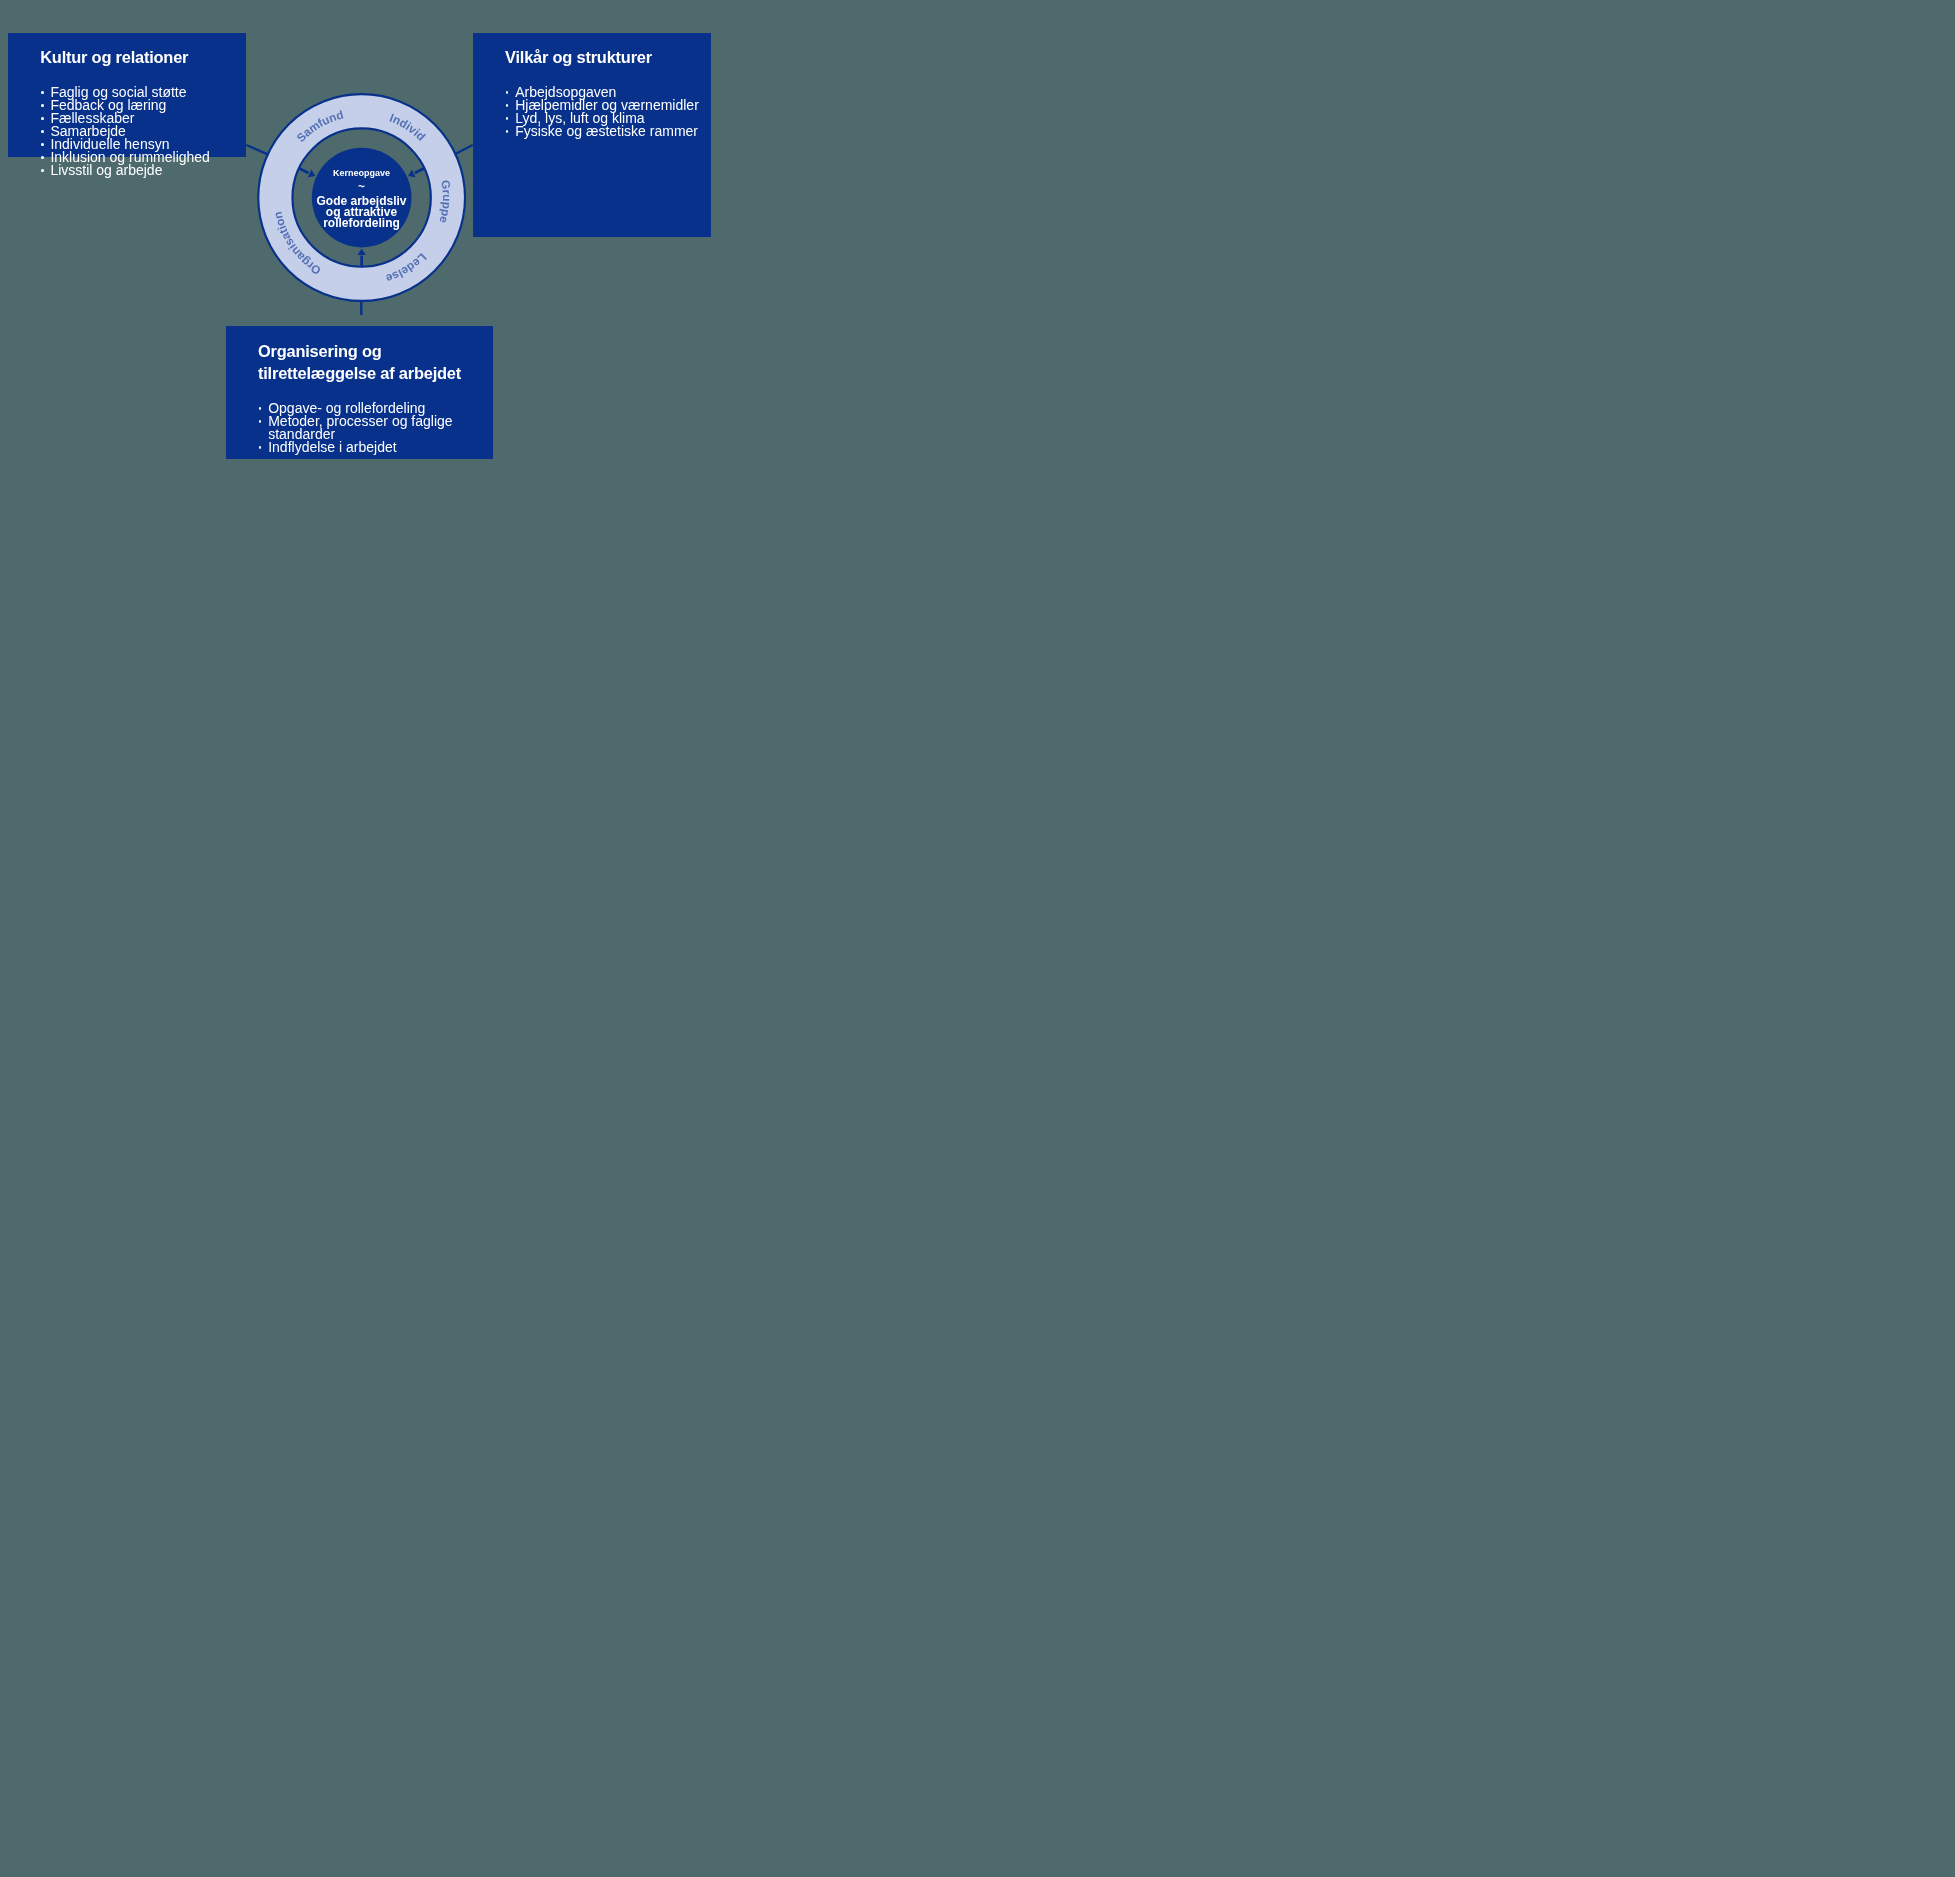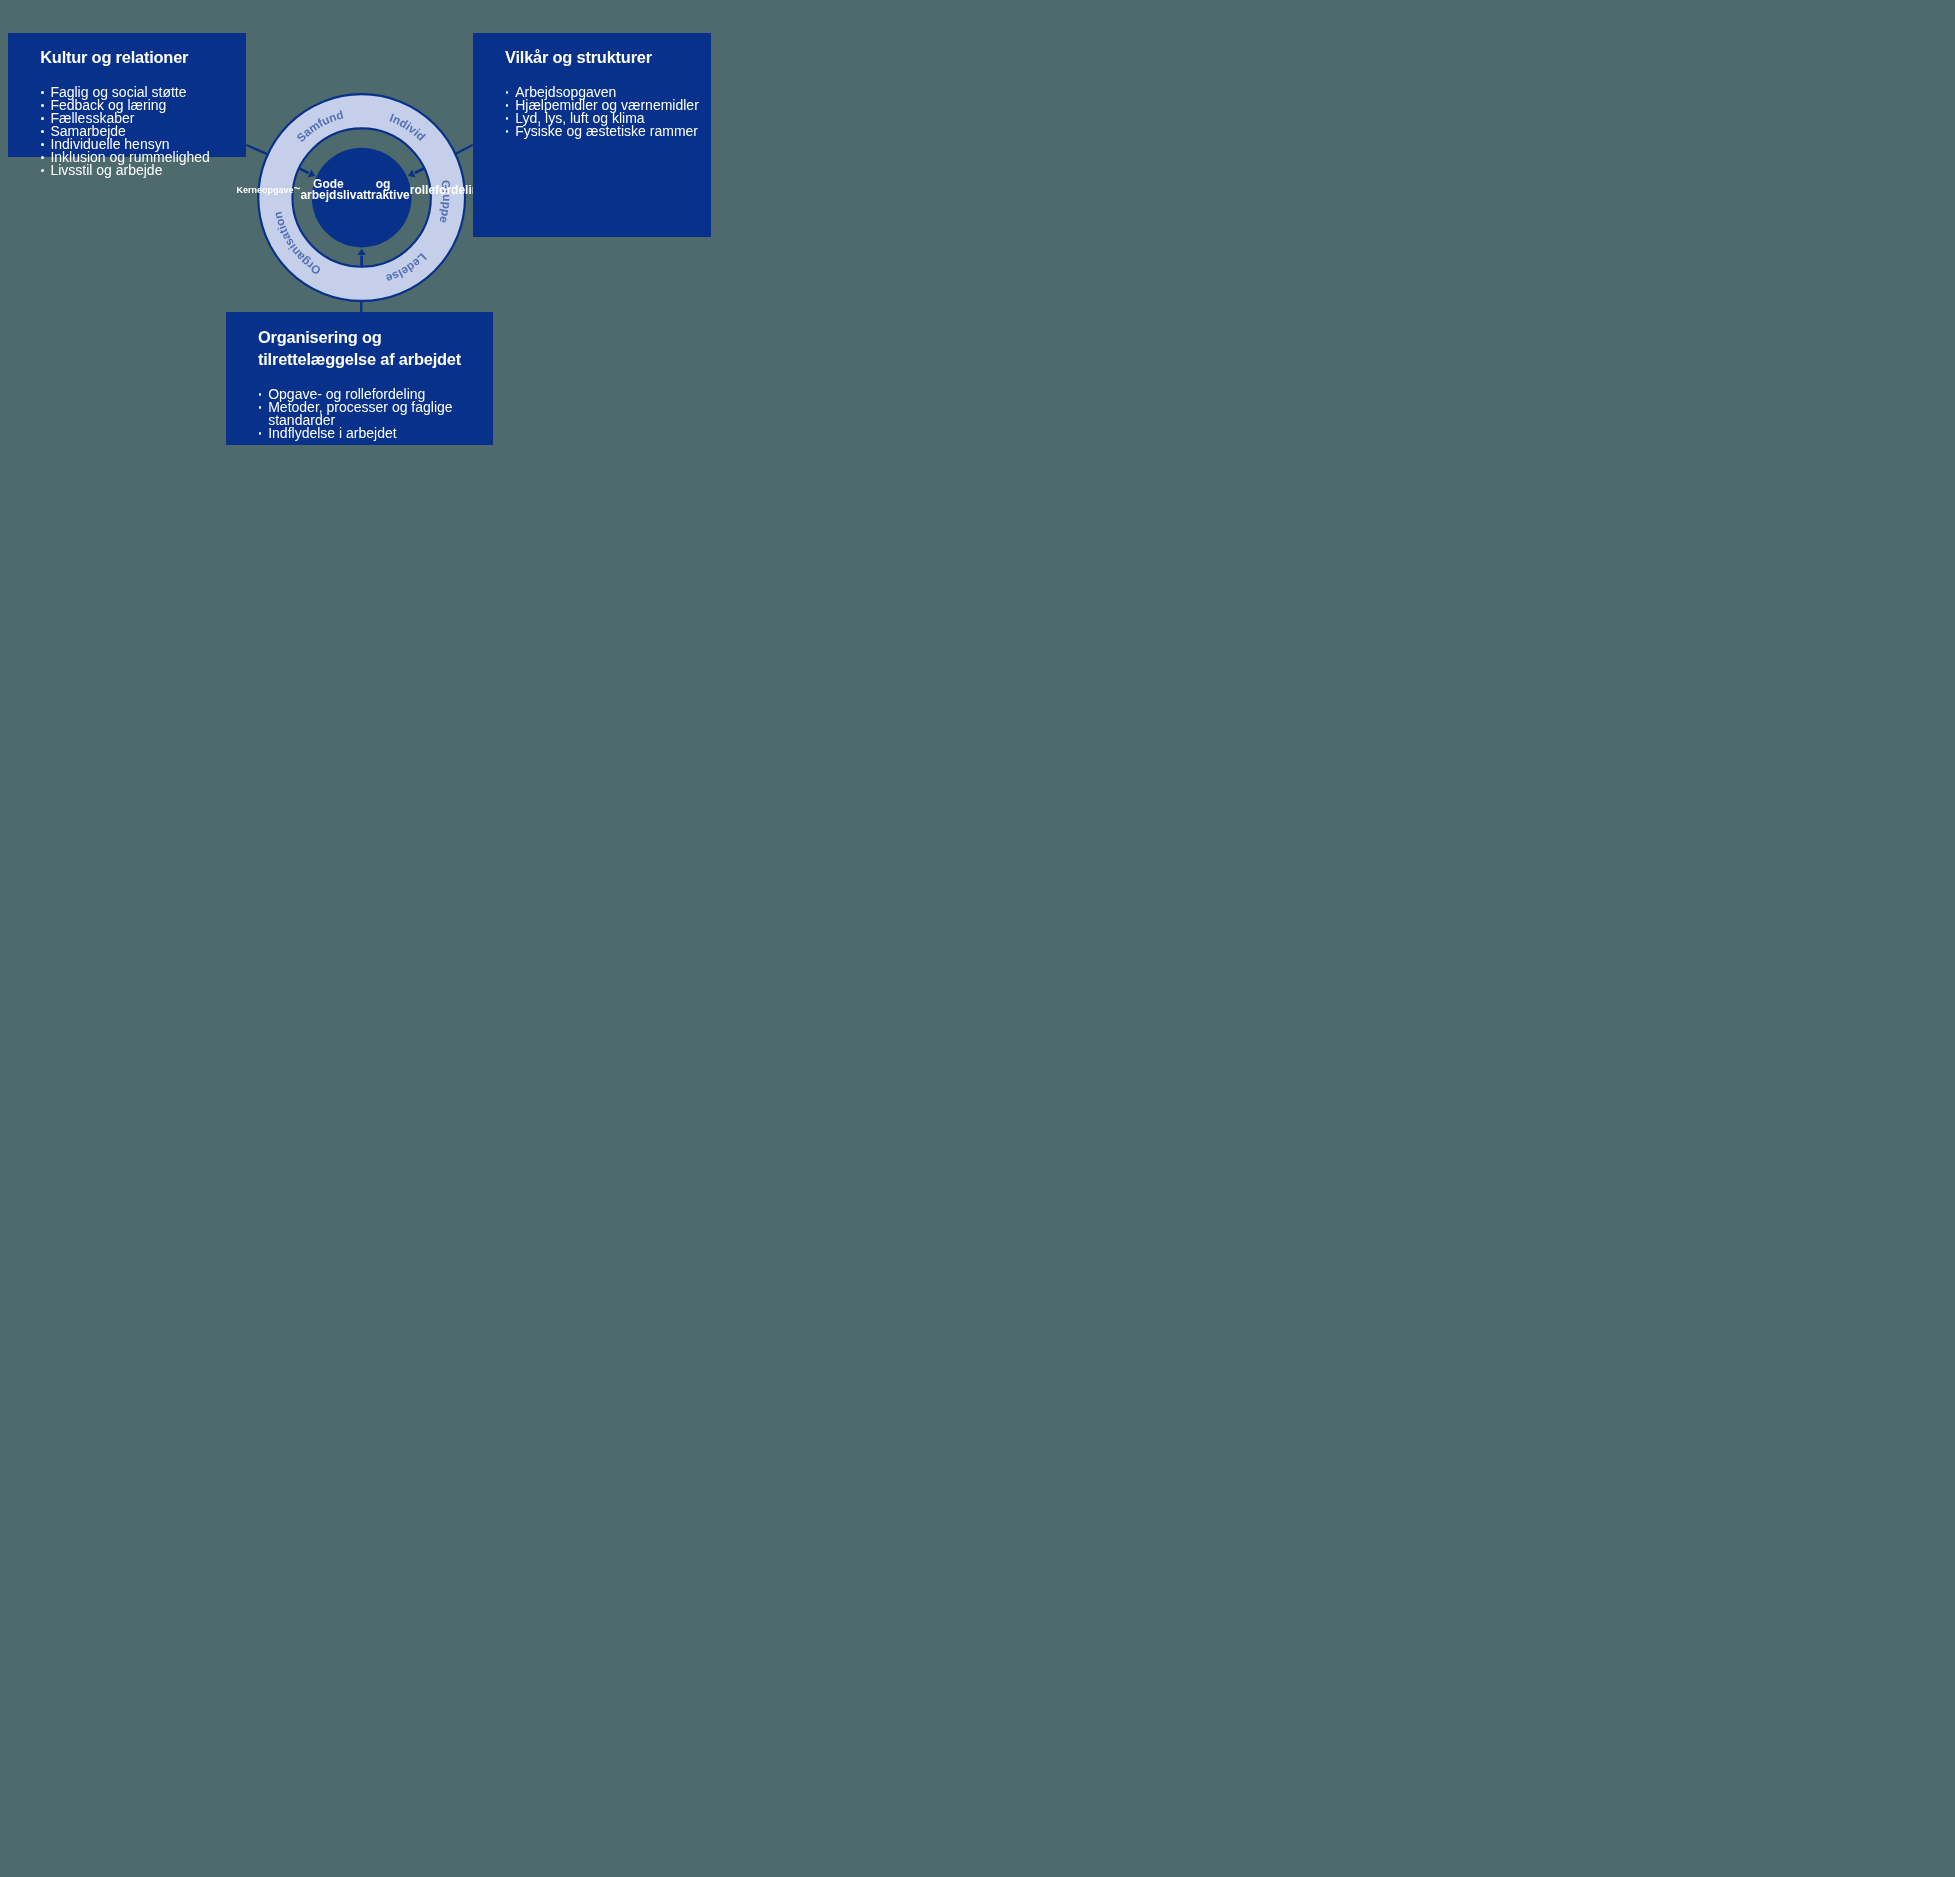--- a/index.html
+++ b/index.html
@@ -16,21 +16,21 @@
   }
   .panel {
     position: absolute;
     background: #07318a;
     color: #ffffff;
     box-sizing: border-box;
     padding: 14px 7.8px 7.8px 32px;
   }
   .panel-left  { left: 8.2px;   top: 33px;  width: 238px; height: 124px; }
   .panel-right { left: 473px; top: 33px;  width: 238px; height: 204px; }
-  .panel-bottom{ left: 226px;  top: 312px; width: 267px; height: 133px; }
+  .panel-bottom{ left: 226px;  top: 326px; width: 267px; height: 133px; }
   .panel h2 {
     margin: 0;
     font-size: 16.4px;
     line-height: 21px;
     font-weight: 700;
     letter-spacing: -0.2px;
   }
   .panel-bottom h2 { line-height: 22px; }
   .panel-bottom h2 .tline { white-space: nowrap; }
   .panel ul {
@@ -64,25 +64,25 @@
   .ring-label {
     font-family: "Liberation Sans", sans-serif;
     font-size: 30px;
     font-weight: 700;
     fill: #5471b5;
     letter-spacing: 1px;
   }
   .core-text {
     position: absolute;
     left: 312px;
-    top: 141px;
+    top: 149px;
     width: 99px;
     height: 98px;
     display: flex;
-    flex-direction: row;
+    flex-direction: column;
     align-items: center;
     justify-content: center;
     text-align: center;
     color: #ffffff;
     font-weight: 700;
   }
   .core-heading { font-size: 9px; line-height: 10.6px; }
   .core-tilde   { font-size: 11.7px; line-height: 9.4px; margin: 2.3px 0 6.3px 0; }
   .core-line    { font-size: 12px; line-height: 10.6px; }
 </style>

